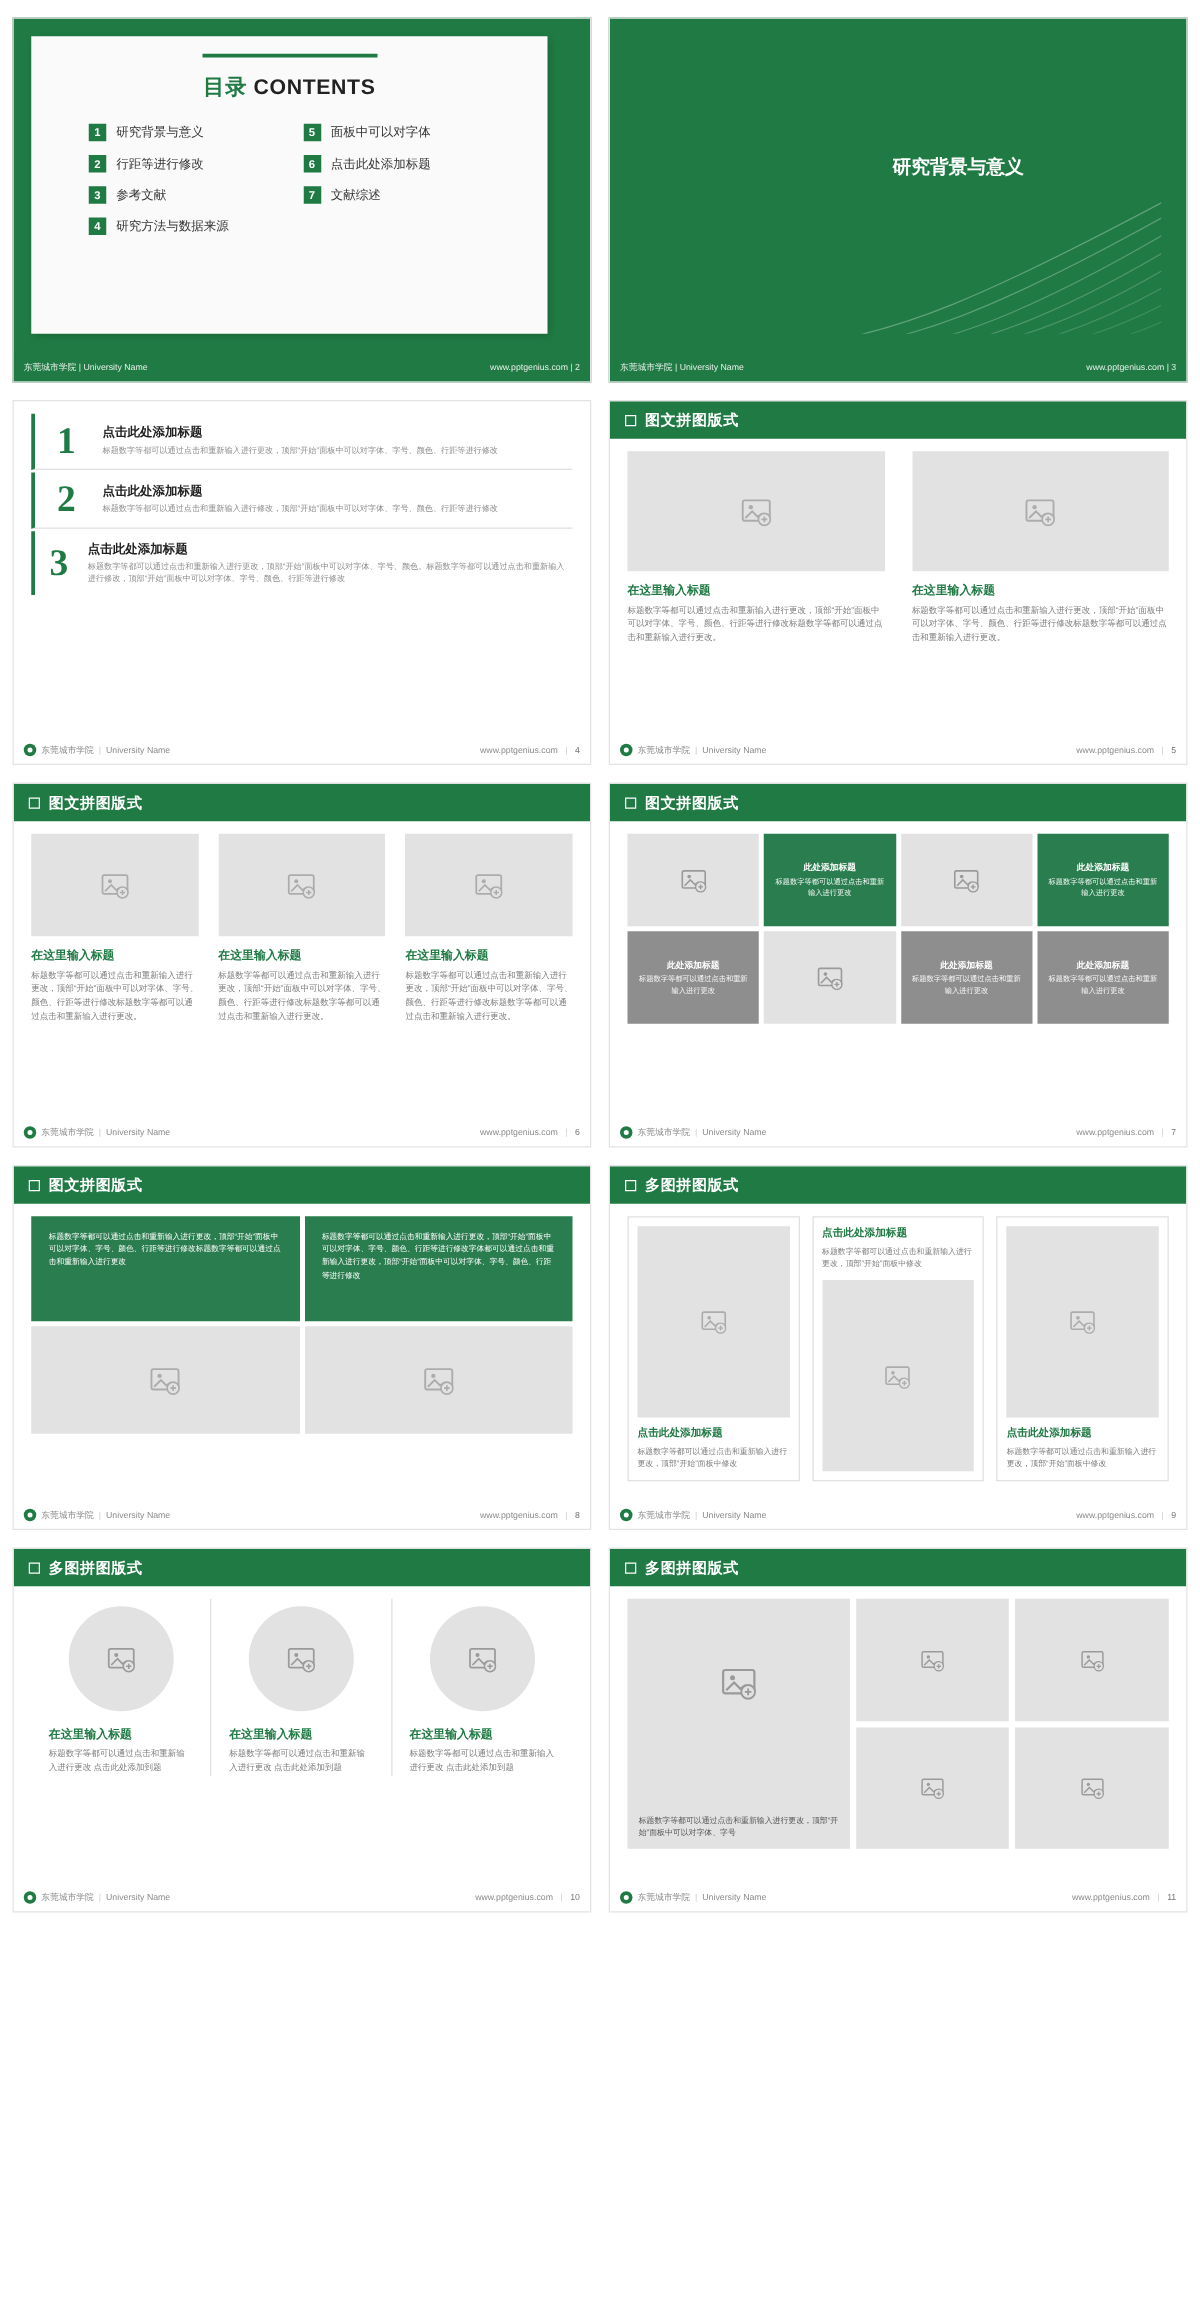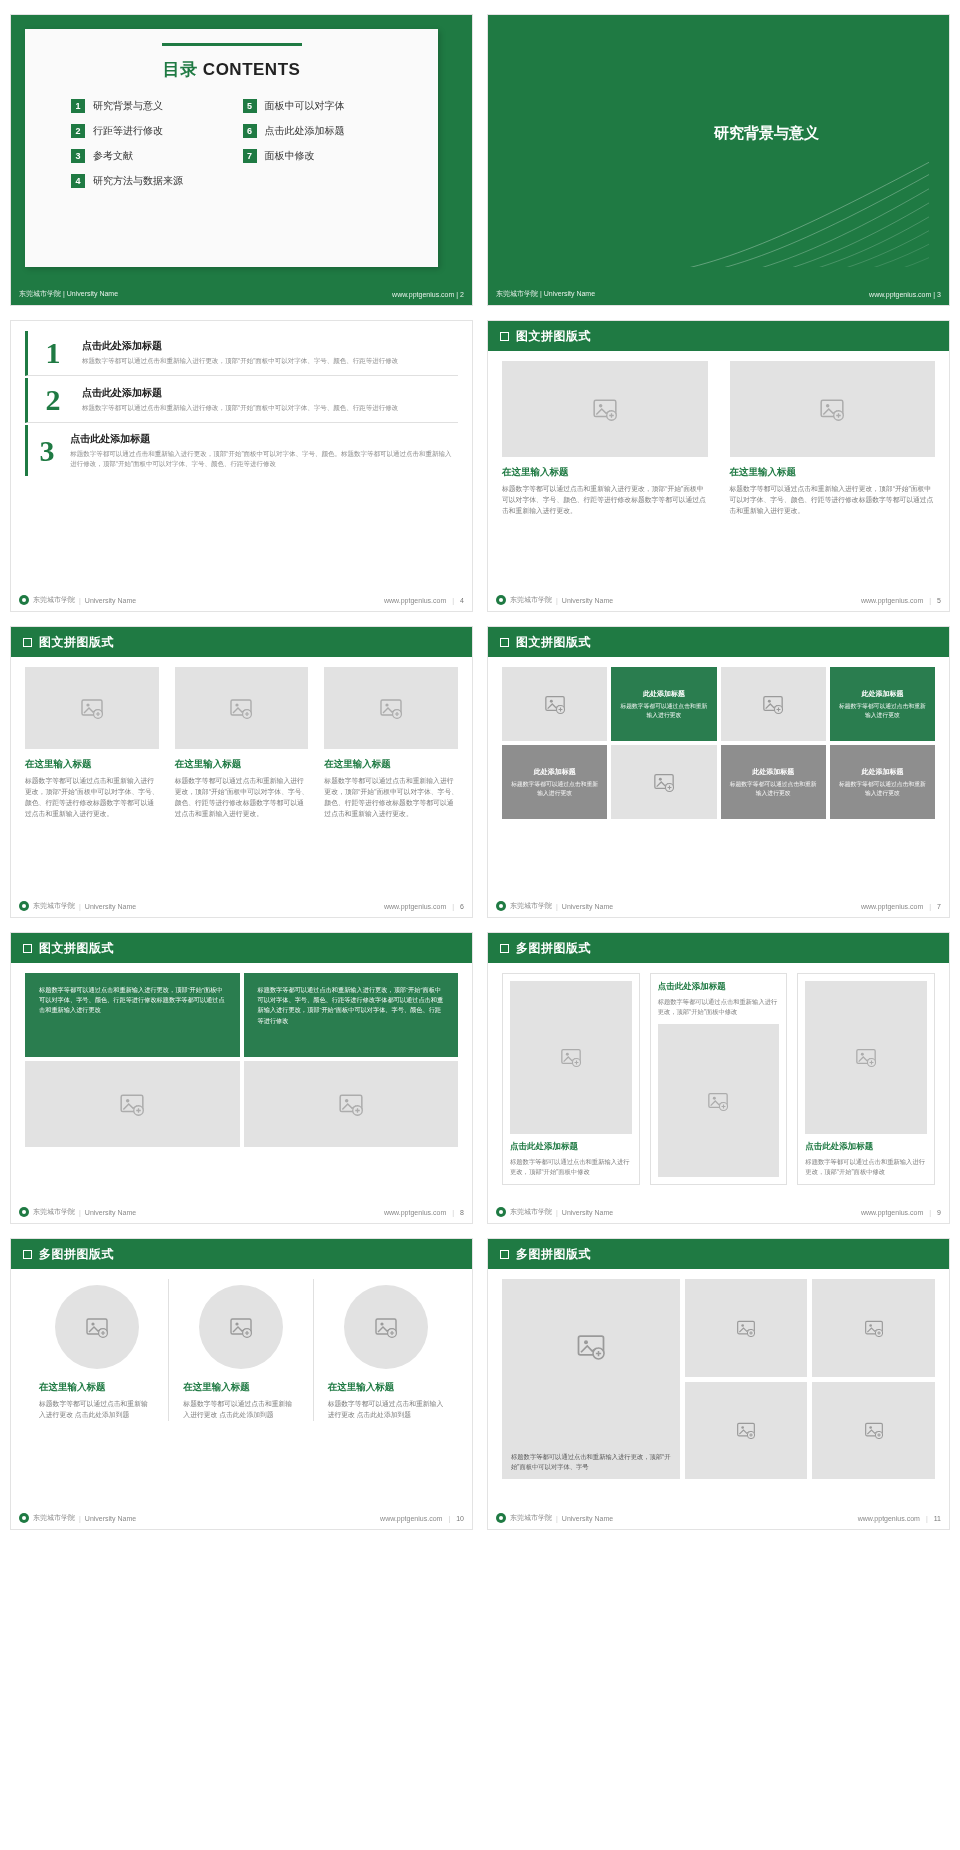--- a/index.html
+++ b/index.html
@@ -259,21 +259,21 @@
         <div class="c-item">
           <span class="c-num">6</span>
           <span class="c-txt">点击此处添加标题</span>
         </div>
         <div class="c-item">
           <span class="c-num">3</span>
           <span class="c-txt">参考文献</span>
         </div>
         <div class="c-item">
           <span class="c-num">7</span>
-          <span class="c-txt">面板中修改</span>
+          <span class="c-txt">文献综述</span>
         </div>
         <div class="c-item">
           <span class="c-num">4</span>
           <span class="c-txt">研究方法与数据来源</span>
         </div>
       </div>
     </div>
     <div class="dark-footer">
       <div class="left">
         <span>东莞城市学院</span>

